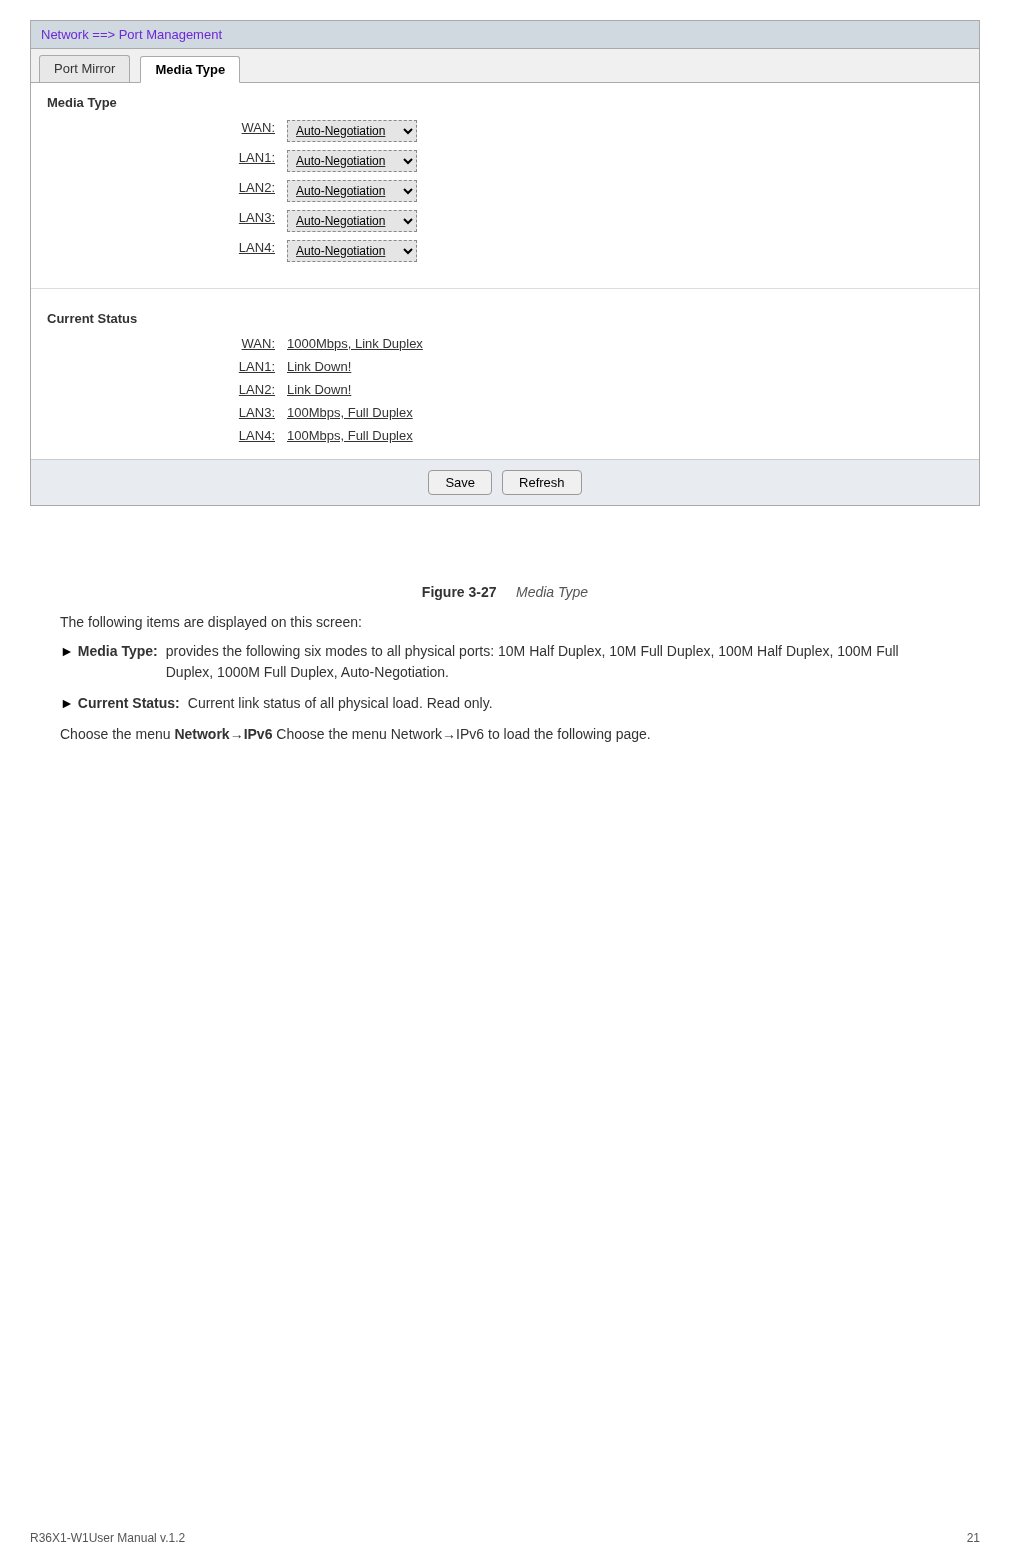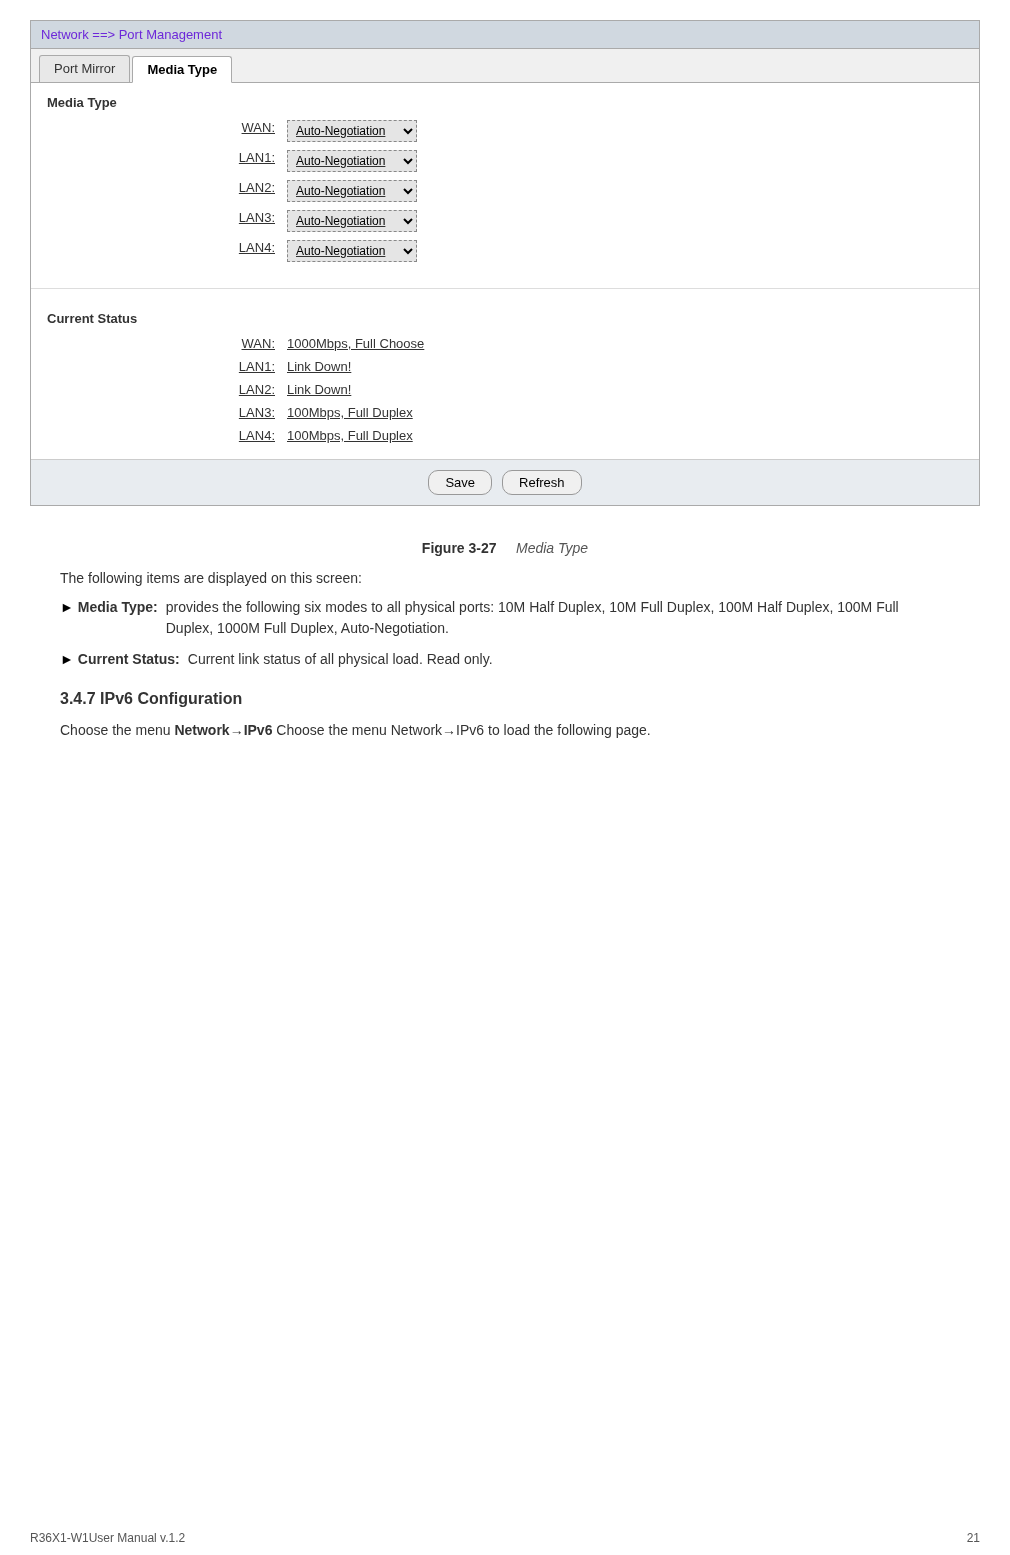--- a/index.html
+++ b/index.html
@@ -37,20 +37,21 @@
       background: #fff;
       padding: 0;
     }
 
     
     .tabs-bar {
       display: flex;
       border-bottom: 1px solid #aaa;
       background: #f0f0f0;
       padding: 6px 8px 0 8px;
+      gap: 8px;
     }
 
     .tab {
       padding: 5px 14px;
       font-size: 13px;
       cursor: pointer;
       border: 1px solid #aaa;
       border-bottom: none;
       background: #e8e8e8;
       margin-right: 2px;
@@ -125,32 +126,33 @@
       justify-content: center;
       gap: 10px;
     }
 
     .btn {
       padding: 4px 16px;
       font-size: 13px;
       border: 1px solid #999;
       background: #f0f0f0;
       cursor: pointer;
-      border-radius: 10px;
+      border-radius: 4px;
     }
 
     
     .doc-area {
       padding: 10px 30px;
     }
 
     .figure-caption {
       text-align: center;
       margin-bottom: 12px;
       font-size: 14px;
+      margin-top: 44px;
     }
 
     .figure-caption strong {
       font-weight: bold;
     }
 
     .figure-caption em {
       font-style: italic;
       color: #555;
     }
@@ -262,21 +264,21 @@
         </div>
       </div>
 
       <hr class="section-divider">
 
       <div class="form-section">
         <div class="section-title">Current Status</div>
 
         <div class="form-row">
           <div class="form-label">WAN:</div>
-          <span class="status-value">1000Mbps, Full Choose</span>
+          <span class="status-value">1000Mbps, Link Duplex</span>
         </div>
 
         <div class="form-row">
           <div class="form-label">LAN1:</div>
           <span class="status-value">Link Down!</span>
         </div>
 
         <div class="form-row">
           <div class="form-label">LAN2:</div>
           <span class="status-value">Link Down!</span>
@@ -314,21 +316,20 @@
       <span class="bullet-term">Media Type:</span>
       <span class="bullet-def">provides the following six modes to all physical ports:  10M Half Duplex, 10M Full Duplex, 100M Half Duplex, 100M Full Duplex, 1000M Full Duplex, Auto-Negotiation.</span>
     </div>
 
     <div class="bullet-item">
       <span class="bullet-arrow">►</span>
       <span class="bullet-term">Current Status:</span>
       <span class="bullet-def">Current link status of all physical load. Read only.</span>
     </div>
 
-    <div class="section-heading">3.4.7 IPv6 Configuration</div>
 
     <p class="doc-para">
       Choose the menu <strong>Network→IPv6</strong> <span>Choose the menu Network→IPv6 to load the following page.</span>
     </p>
   </div>
 </div>
 
 <div class="footer">
   <span>R36X1-W1User Manual v.1.2</span>
   <span>21</span>

